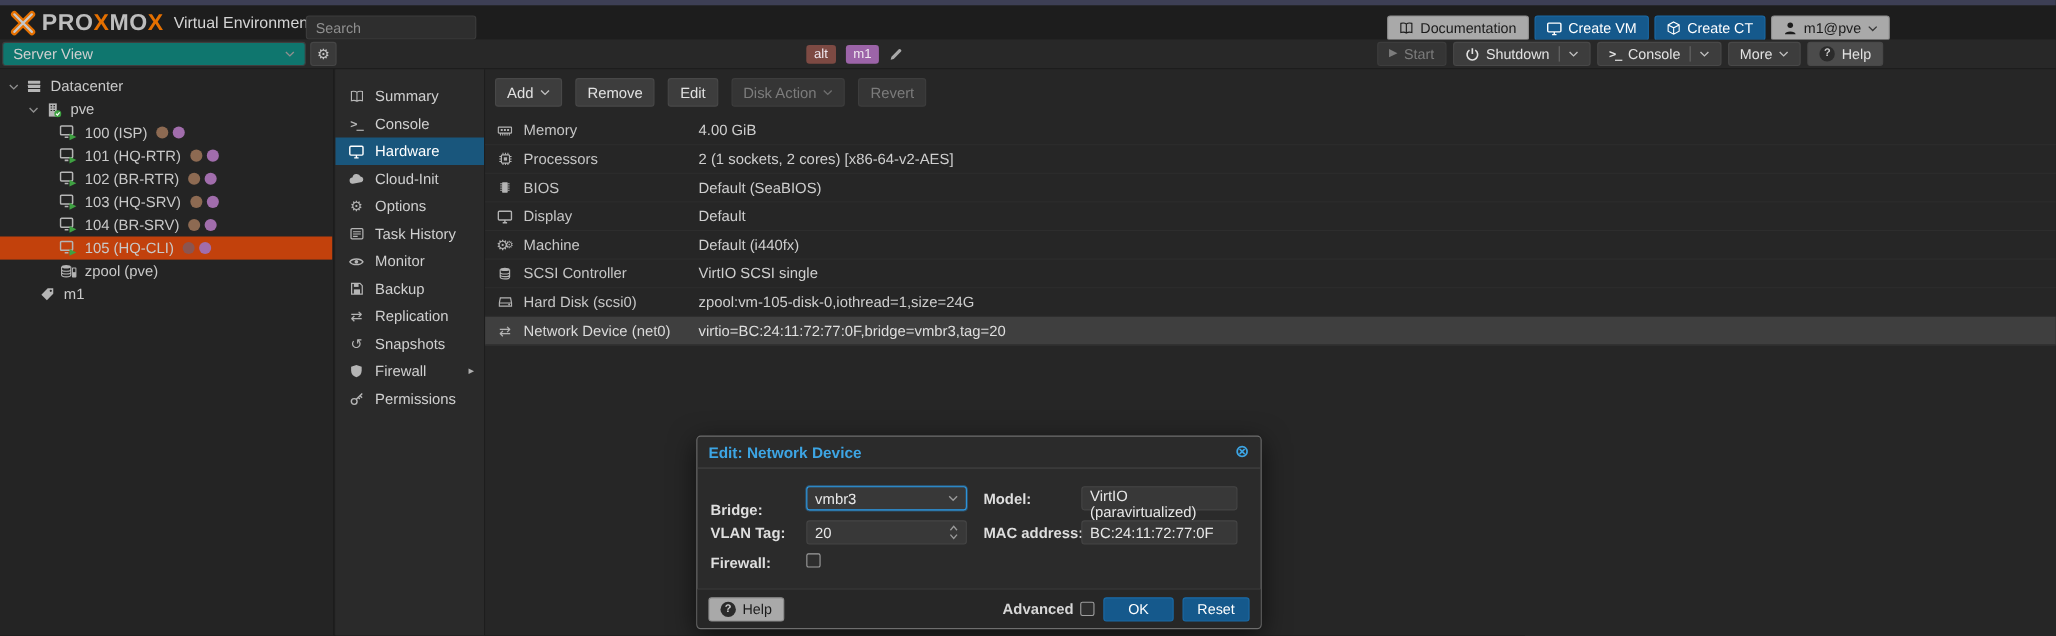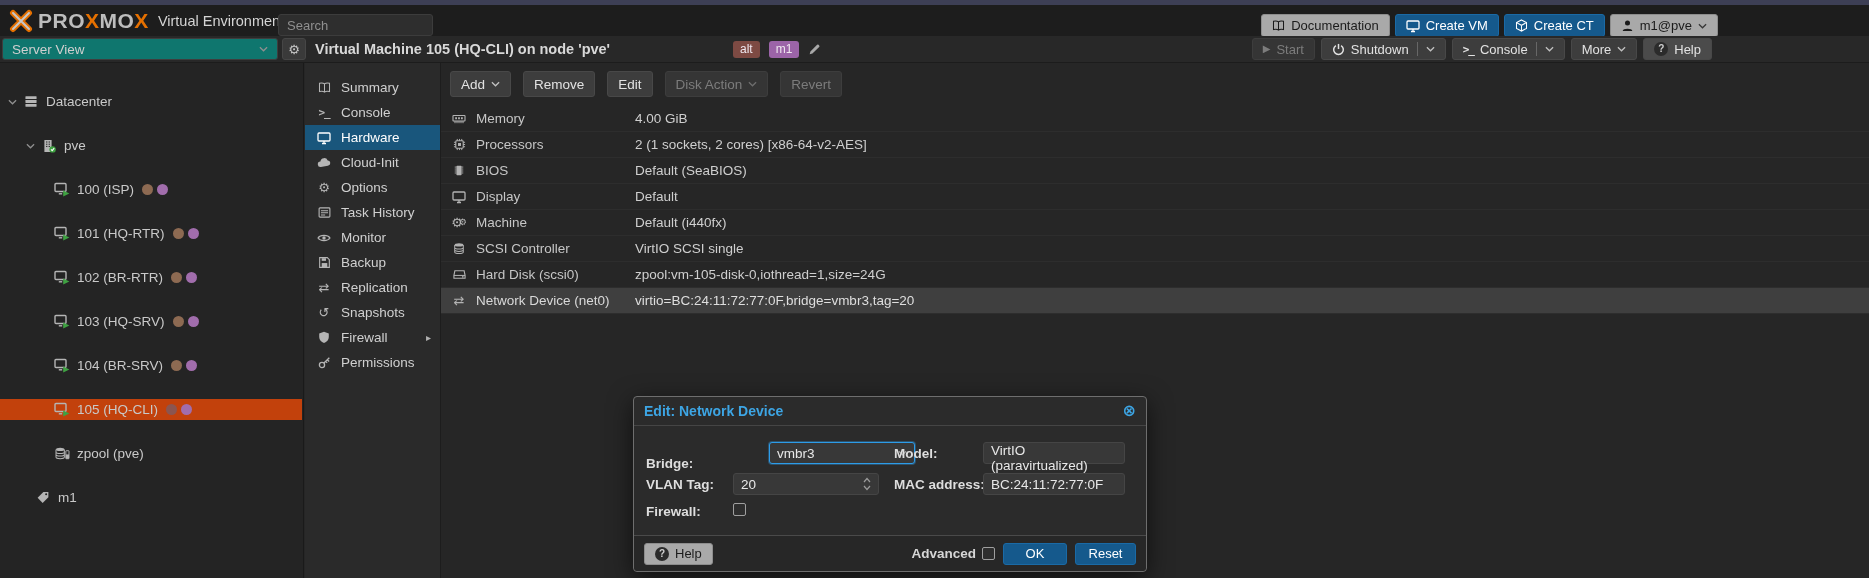--- a/index.html
+++ b/index.html
@@ -43,21 +43,21 @@
   .page-title{position:absolute;left:315px;top:0;height:26px;display:flex;align-items:center;font-weight:bold;
               font-size:14.5px;color:#d8d8d8;white-space:nowrap;}
   .tags{position:absolute;left:733px;top:0;height:26px;display:flex;align-items:center;gap:9px;}
   .tag{height:17px;padding:0 7px;border-radius:3px;font-size:12px;display:inline-flex;align-items:center;color:#efe7ef;}
   .pencil{color:#a8a8a8;display:inline-flex;}
   .actions{position:absolute;right:157px;top:2px;display:flex;gap:6px;}
   .actions .btn{height:22px;}
   
   .sidebar{position:absolute;left:0;top:63px;width:304px;bottom:0;background:#242424;border-right:1px solid #1a1a1a;box-sizing:border-box;}
   .tree{position:absolute;left:0;top:5px;right:1px;}
-  .tree-row{height:21px;display:flex;align-items:center;color:#c9c9c9;cursor:pointer;box-sizing:border-box;margin-top:23px;}
+  .tree-row{height:21px;display:flex;align-items:center;color:#c9c9c9;cursor:pointer;box-sizing:border-box;}
   .tree-row.selected{background:#c2410c;}
   .expander{width:13px;display:inline-flex;justify-content:center;color:#8f8f8f;margin-right:2px;flex:none;}
   .tree-ic{width:20px;display:inline-flex;justify-content:center;margin-right:5px;color:#b5b5b5;flex:none;}
   .dots{display:inline-flex;gap:4px;margin-left:8px;}
   .dot{width:11px;height:11px;border-radius:50%;}
   
   .navpanel{position:absolute;left:305px;top:63px;width:136px;bottom:0;background:#2a2a2a;border-right:1px solid #1d1d1d;box-sizing:border-box;}
   .nav-list{margin-top:12px;}
   .nav-item{height:25px;display:flex;align-items:center;padding-left:11px;gap:9px;color:#d0d0d0;cursor:pointer;}
   .nav-item.selected{background:#19567c;color:#fff;}
@@ -160,21 +160,20 @@
       <span>Server View</span>
       <span class="chev ic">
           <svg viewBox="0 0 10 6" width="9" height="6">
             <path d="M1 1 L5 5 L9 1" fill="none" stroke="currentColor" stroke-width="1.4"></path>
           </svg>
         </span>
     </div>
     <div class="gearbtn">
       <span class="uni">⚙</span>
     </div>
-    <div class="page-title">Virtual Machine 105 (HQ-CLI) on node 'pve'</div>
     <div class="tags" id="tag-list">
         <span class="tag" style="background: rgb(125, 74, 67);">alt</span>
         <span class="tag" style="background: rgb(156, 100, 168);">m1</span>
         <span class="pencil ic">
           <svg viewBox="0 0 14 14" width="13" height="13">
             <path d="M1.8 12.2 L2.6 9.2 L9.8 2 a1.1 1.1 0 0 1 1.6 0 l.6 .6 a1.1 1.1 0 0 1 0 1.6 L4.8 11.4 Z" fill="currentColor"></path>
           </svg>
         </span>
       </div>
     <div class="actions" id="action-btns">
@@ -578,21 +577,21 @@
       </div>
   </div>
 
   <div class="modal">
     <div class="modal-title">
       <span>Edit: Network Device</span>
       <span class="close">⊗</span>
     </div>
 
     <div class="f-label" style="left:12px;top:59px;">Bridge:</div>
-    <div class="field focus" style="left:99px;top:45px;width:146px;margin-left:36px;">
+    <div class="field focus" style="left:99px;top:45px;width:146px;">
       <span>vmbr3</span>
       <span class="chev ic">
           <svg viewBox="0 0 10 6" width="9" height="6">
             <path d="M1 1 L5 5 L9 1" fill="none" stroke="currentColor" stroke-width="1.4"></path>
           </svg>
         </span>
     </div>
     <div class="f-label" style="left:260px;top:49px;">Model:</div>
     <div class="field" style="left:349px;top:45px;width:142px;flex-direction:column;">
       <span>VirtIO (paravirtualized)</span>

